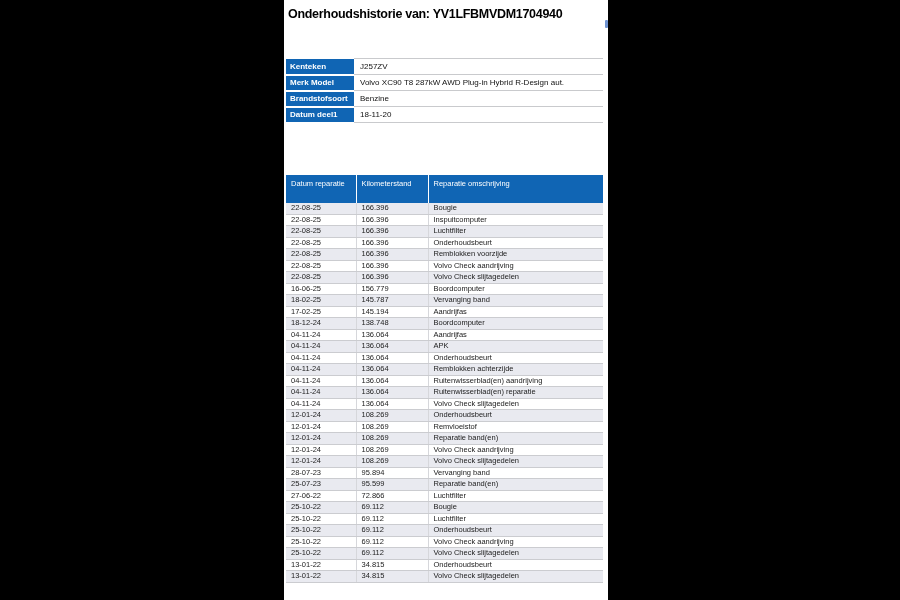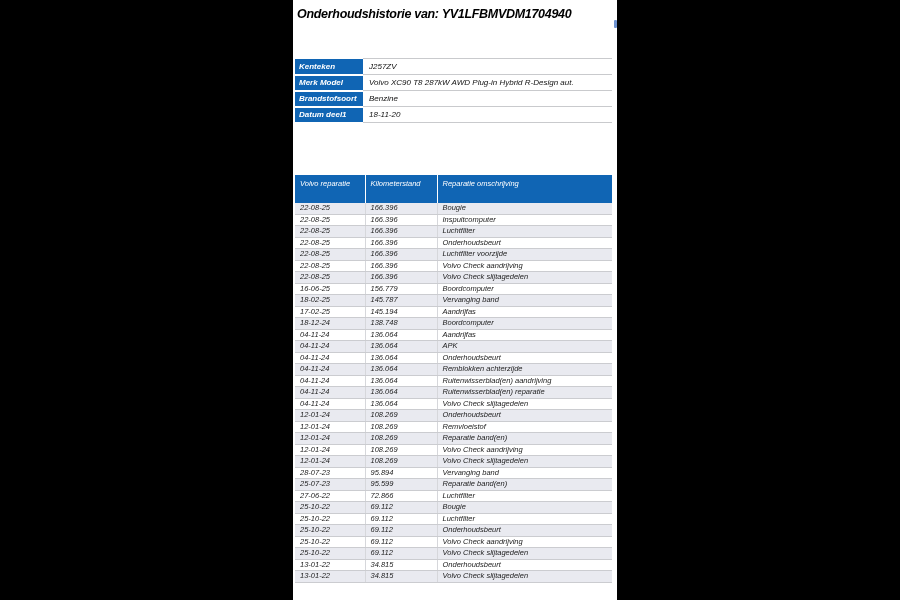--- a/index.html
+++ b/index.html
@@ -5,25 +5,24 @@
   * { box-sizing: border-box; margin: 0; padding: 0; }
   html, body { width: 900px; height: 600px; }
   body {
     position: relative;
     background: var(--page-bg, #000);
     overflow: hidden;
     font-family: "Liberation Sans", sans-serif;
   }
   .document {
     position: absolute;
-    left: 293px; top: 0;
+    left: 284px; top: 0;
     width: 324px; height: 600px;
     background: var(--doc-bg, #fff);
     overflow: hidden;
-    font-style: italic;
   }
   .title {
     position: absolute;
     left: 4px; top: 7px;
     font-size: 12.5px;
     font-weight: bold;
     letter-spacing: -0.3px;
     color: #000;
     white-space: nowrap;
   }
@@ -130,21 +129,21 @@
   </table>
 
   <table class="main-table">
     <colgroup>
         <col class="c1">
         <col class="c2">
         <col class="c3">
       </colgroup>
     <thead>
       <tr id="main-head">
-          <th>Volvo reparatie</th>
+          <th>Datum reparatie</th>
           <th>Kilometerstand</th>
           <th>Reparatie omschrijving</th>
         </tr>
     </thead>
     <tbody id="main-body">
         <tr>
           <td>22-08-25</td>
           <td>166.396</td>
           <td>Bougie</td>
         </tr>
@@ -159,21 +158,21 @@
           <td>Luchtfilter</td>
         </tr>
         <tr>
           <td>22-08-25</td>
           <td>166.396</td>
           <td>Onderhoudsbeurt</td>
         </tr>
         <tr>
           <td>22-08-25</td>
           <td>166.396</td>
-          <td>Luchtfilter voorzijde</td>
+          <td>Remblokken voorzijde</td>
         </tr>
         <tr>
           <td>22-08-25</td>
           <td>166.396</td>
           <td>Volvo Check aandrijving</td>
         </tr>
         <tr>
           <td>22-08-25</td>
           <td>166.396</td>
           <td>Volvo Check slijtagedelen</td>

